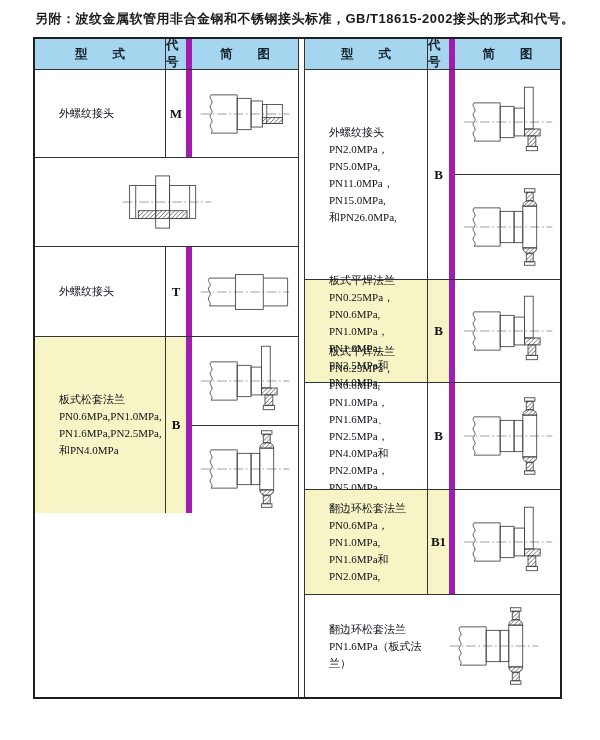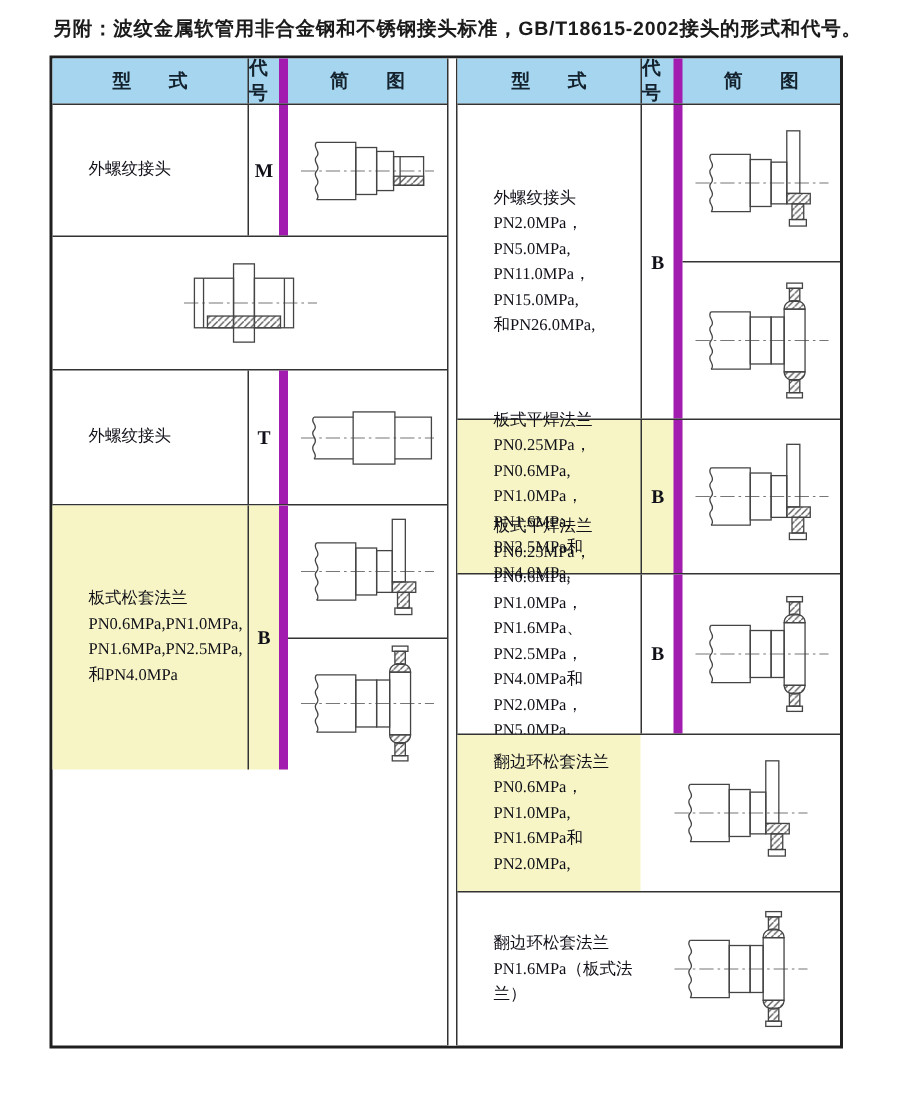--- a/index.html
+++ b/index.html
@@ -276,20 +276,23 @@
           </svg>
         </div>
     </div>
 
     <div class="row hl" style="height:105px">
       <div class="cell ctype">
           <span class="type-text">翻边环松套法兰
 PN0.6MPa，PN1.0MPa,
 PN1.6MPa和PN2.0MPa,</span>
         </div>
+      <div class="cell ccode">
+          <span class="code-text">B1</span>
+        </div>
       <div class="cell cdiag diag">
           <svg viewBox="0 0 110 92" width="98" height="80">
             <path class="cl" d="M4 46H106"></path>
             <path class="s" d="M16 24h30v44H16"></path>
             <path class="s" d="M16 24c-4 4 4 7 0 11s4 7 0 11 4 7 0 11 4 7 0 11"></path>
             <rect class="s" x="46" y="28" width="16" height="36"></rect>
             <rect class="s" x="62" y="30" width="12" height="32"></rect>
             <rect class="s" x="74" y="6" width="10" height="48"></rect>
             <rect class="s f" x="74" y="54" width="18" height="8"></rect>
             <rect class="s f" x="78" y="62" width="9" height="12"></rect>

